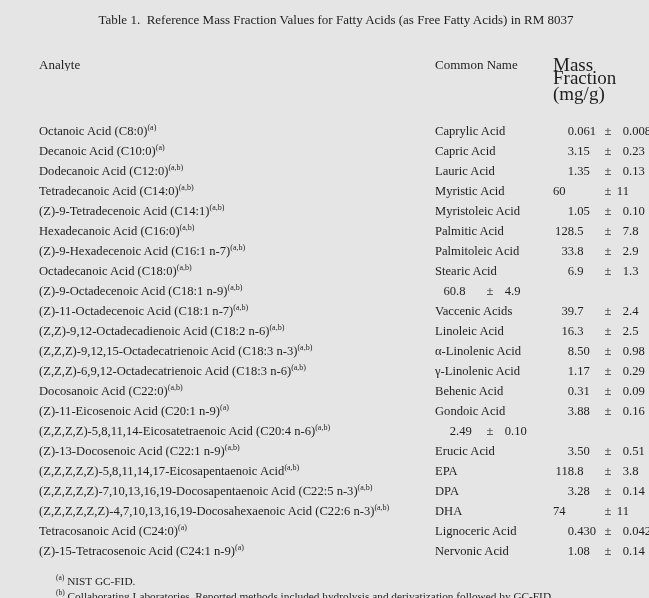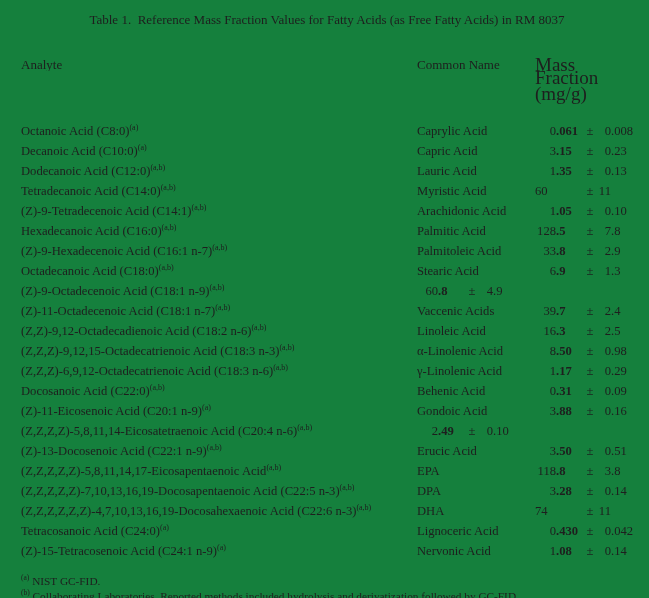--- a/index.html
+++ b/index.html
@@ -6,23 +6,23 @@
   body {
     background: #fcfcfb;
     font-family: "Liberation Serif", "DejaVu Serif", serif;
     color: #1e1e1e;
     -webkit-font-smoothing: antialiased;
   }
   .page {
     position: relative;
     width: 649px;
     height: 598px;
-    background: #15803d;
+    background: #e5e5e5;
     box-sizing: border-box;
-    padding: 12px 16px 0 21px;
+    padding: 12px 16px 0 39px;
     overflow: hidden;
   }
   .title {
     text-align: center;
     font-size: 13px;
     line-height: 15px;
     white-space: pre;
   }
   .thead, .row {
     display: grid;
@@ -52,30 +52,31 @@
     vertical-align: super;
     letter-spacing: 0;
   }
   .col-value {
     display: flex;
     font-size: 12.6px;
     line-height: 20px;
     white-space: pre;
   }
   .v-int { width: 21px; text-align: right; }
-  .v-dec { width: 26px; text-align: left; font-weight: bold; }
+  .v-dec { width: 26px; text-align: left; }
   .pm    { width: 16px; text-align: center; }
   .u-int { width: 13px; text-align: right; }
   .u-dec { width: 22px; text-align: left; }
   .v-int.intonly { text-align: left; }
   .footnotes { margin-top: 13px; }
   .footnote {
     font-size: 11.3px;
     line-height: 15px;
     white-space: nowrap;
+    margin-left: 17px;
   }
   .footnote sup {
     font-size: 7.5px;
     vertical-align: super;
     line-height: 0;
   }
 </style>
 </head>
 <body>
 
@@ -112,21 +113,21 @@
   </div>
 
   <div class="row">
     <div class="col-analyte"><span>Tetradecanoic Acid (C14:0)</span><sup class="fm">(a,b)</sup></div>
     <div class="col-common">Myristic Acid</div>
     <div class="col-value"><span class="v-int intonly">60</span><span class="v-dec"></span><span class="pm">±</span><span class="u-int">11</span><span class="u-dec"></span></div>
   </div>
 
   <div class="row">
     <div class="col-analyte"><span>(Z)-9-Tetradecenoic Acid (C14:1)</span><sup class="fm">(a,b)</sup></div>
-    <div class="col-common">Arachidonic Acid</div>
+    <div class="col-common">Myristoleic Acid</div>
     <div class="col-value"><span class="v-int">1</span><span class="v-dec">.05</span><span class="pm">±</span><span class="u-int">0</span><span class="u-dec">.10</span></div>
   </div>
 
   <div class="row">
     <div class="col-analyte"><span>Hexadecanoic Acid (C16:0)</span><sup class="fm">(a,b)</sup></div>
     <div class="col-common">Palmitic Acid</div>
     <div class="col-value"><span class="v-int">128</span><span class="v-dec">.5</span><span class="pm">±</span><span class="u-int">7</span><span class="u-dec">.8</span></div>
   </div>
 
   <div class="row">

